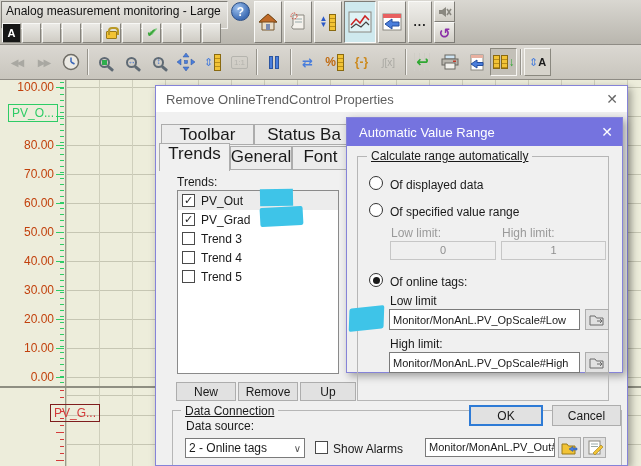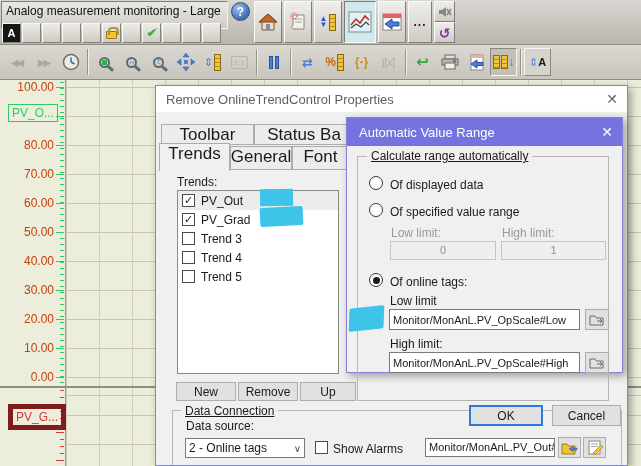--- a/index.html
+++ b/index.html
@@ -56,21 +56,21 @@
                        repeating-linear-gradient(to bottom,#c6c6b3 0 1px,transparent 1px 29px);
       background-position:0 0,0 27px; border-left:1px solid #9a9a8a; }
   .axis-divider { left:0; top:386px; width:641px; height:2px; background:#8f8f82; }
   .ticks-g-minor { left:60px; top:82px; width:4px; height:303px; background:repeating-linear-gradient(to bottom,#2ECC66 0 1px,transparent 1px 6px); }
   .ticks-g-major { left:56px; top:82px; width:8px; height:303px; background:repeating-linear-gradient(to bottom,#2ECC66 0 1px,transparent 1px 29px); background-position:0 5px; }
   .ticks-r-minor { left:60px; top:390px; width:4px; height:76px; background:repeating-linear-gradient(to bottom,#D43A3A 0 1px,transparent 1px 7px); }
   .ticks-r-major { left:56px; top:390px; width:8px; height:76px; background:repeating-linear-gradient(to bottom,#D43A3A 0 1px,transparent 1px 28px); background-position:0 14px; }
   .ylab { width:52px; text-align:right; color:#c2410c; font-size:12px; }
   .tagbox { padding:1px 3px; font-size:12px; background:transparent; }
   .tagbox.green { color:#2ECC66; border:1px solid #2ECC66; }
-  .tagbox.red { color:#D43A3A; border:5px solid #7f1d1d; }
+  .tagbox.red { color:#D43A3A; border:1px solid #7f1d1d;margin-left:42px; }
 
   
   .dialog { background:#f0f0f0; border:1px solid #8583d8; box-shadow:3px 3px 8px rgba(0,0,0,.35); }
   .close-x { width:30px; height:24px; display:flex; align-items:center; justify-content:center; font-size:14px; }
   .field { background:#fff; border:1px solid #7a7a7a; font-size:11px; padding:2px 3px; white-space:nowrap; overflow:hidden; }
   .field.disabled { background:#efefef; border-color:#c6c6c6; color:#8f8f8f; font-size:11px; }
   .win-btn { background:#e1e1e1; border:1px solid #adadad; display:flex; align-items:center; justify-content:center; font-size:12px; }
   .win-btn.focused { border:2px solid #2E7BD6; }
   .groupbox { border:1px solid #b6b6b6; }
   .grouplabel { position:absolute; background:#f0f0f0; padding:0 4px; font-size:12px;text-decoration:underline; }

